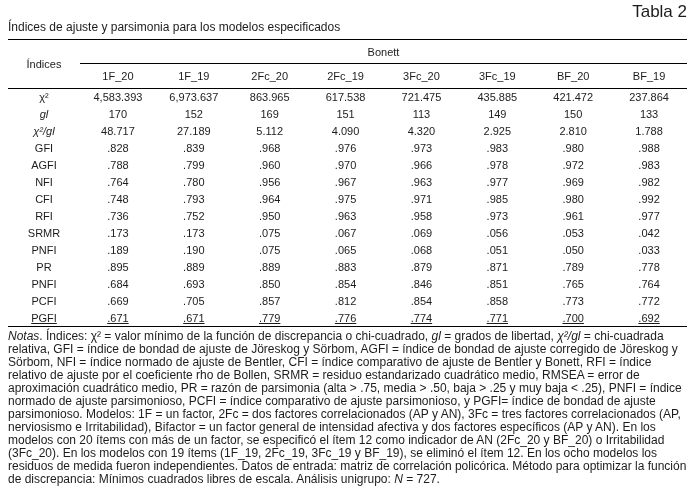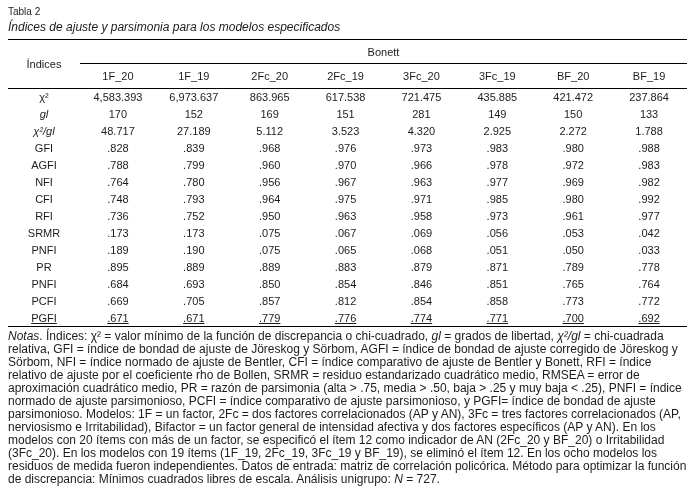--- a/index.html
+++ b/index.html
@@ -3,22 +3,22 @@
 <meta charset="utf-8">
 <style>
   html, body { margin: 0; padding: 0; background: #ffffff; }
   .page {
     width: 694px; height: 494px; box-sizing: border-box;
     padding: 4px 7px 0 8px;
     font-family: "Liberation Sans", sans-serif;
     color: #1c1c1c; background: #ffffff;
     overflow: hidden;
   }
-  .t-num  { font-size: 10px; line-height: 15px; }
-  .t-sub  { font-size: 12px; line-height: 16px; font-style: italic; margin-bottom: 4px; }
+  .t-num  { font-size: 17px; line-height: 15px; text-align: right; }
+  .t-sub  { font-size: 12px; line-height: 16px; margin-bottom: 4px; }
   table.fit {
     width: 100%; border-collapse: collapse; table-layout: fixed;
     border-top: 1.5px solid #000;
   }
   table.fit col.c-indices { width: 72px; }
   table.fit th, table.fit td {
     font-size: 11px; font-weight: normal; text-align: center;
     padding: 0; white-space: nowrap;
   }
   tr.hdr-group { height: 24px; }
@@ -79,34 +79,34 @@
           <td>435.885</td>
           <td>421.472</td>
           <td>237.864</td>
         </tr>
         <tr>
           <th><i>gl</i></th>
           <td>170</td>
           <td>152</td>
           <td>169</td>
           <td>151</td>
-          <td>281</td>
+          <td>113</td>
           <td>149</td>
           <td>150</td>
           <td>133</td>
         </tr>
         <tr>
           <th><i>χ²/gl</i></th>
           <td>48.717</td>
           <td>27.189</td>
           <td>5.112</td>
-          <td>3.523</td>
+          <td>4.090</td>
           <td>4.320</td>
           <td>2.925</td>
-          <td>2.272</td>
+          <td>2.810</td>
           <td>1.788</td>
         </tr>
         <tr>
           <th>GFI</th>
           <td>.828</td>
           <td>.839</td>
           <td>.968</td>
           <td>.976</td>
           <td>.973</td>
           <td>.983</td>

